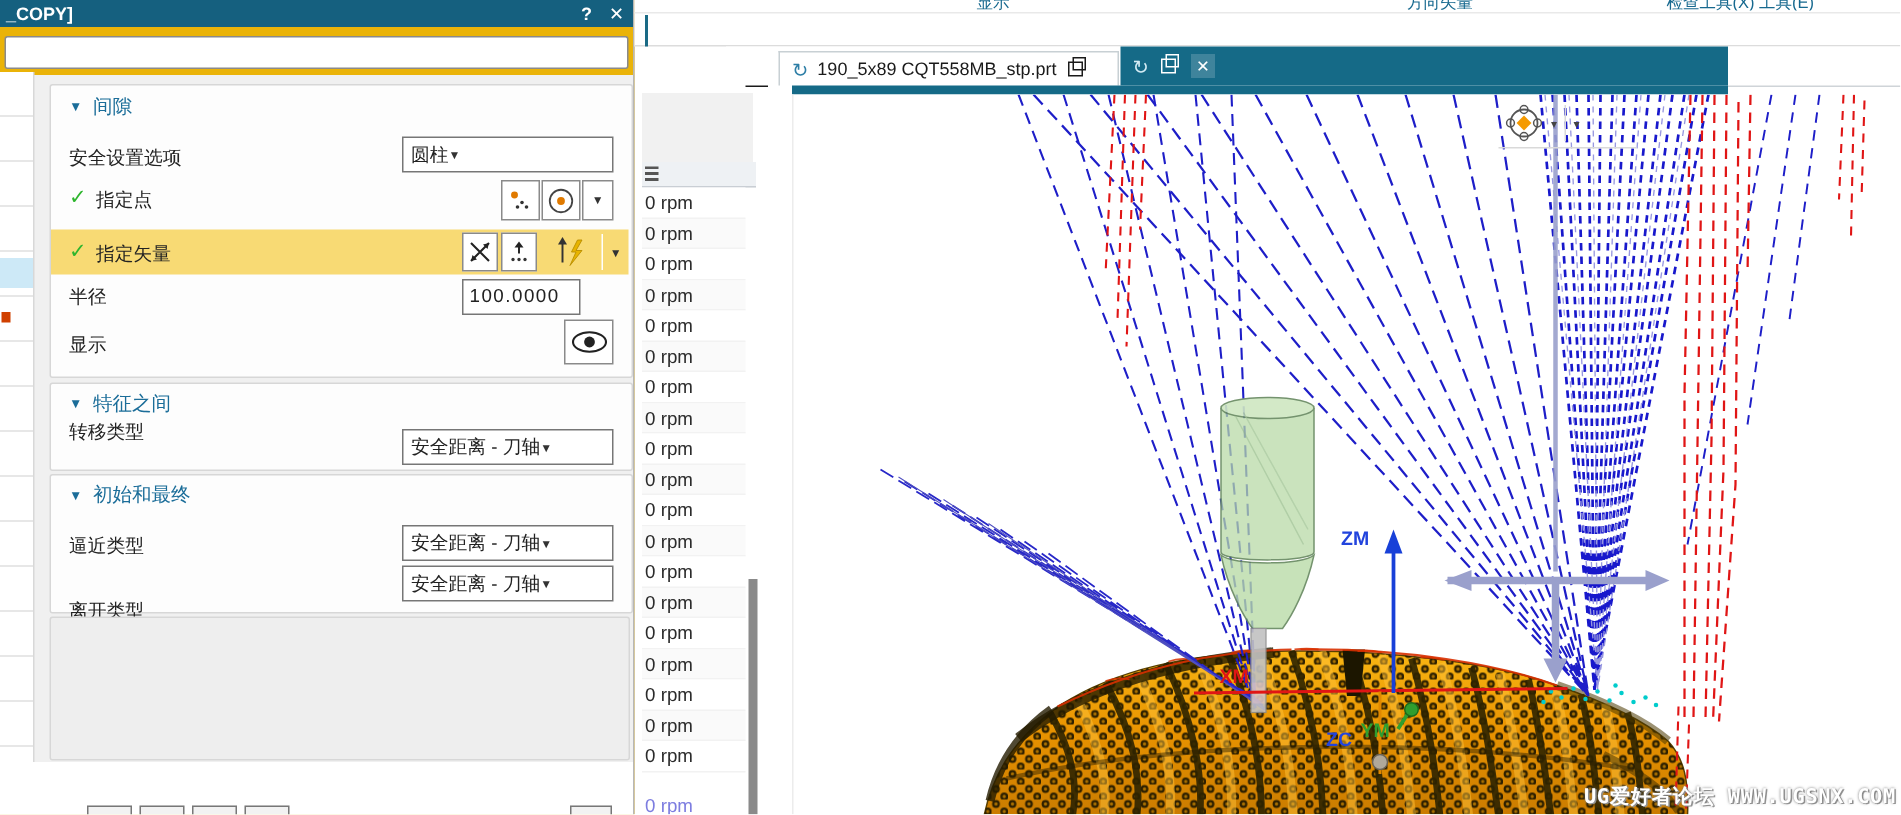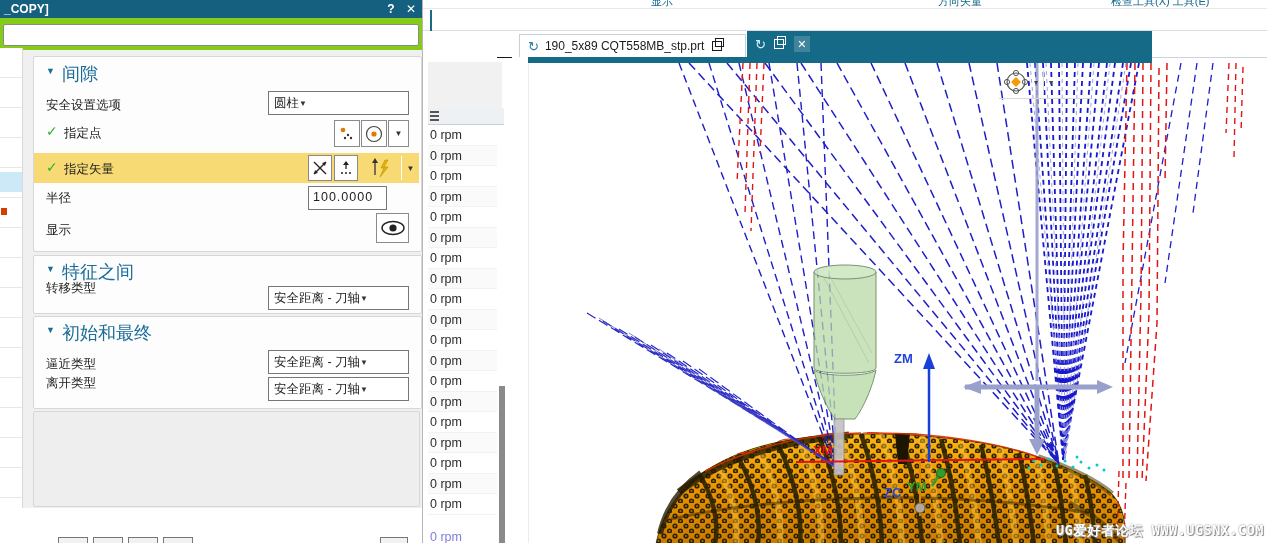--- a/index.html
+++ b/index.html
@@ -1,32 +1,32 @@
 <!DOCTYPE html>
 <html><head>
 <meta charset="utf-8">
 <style>
   html,body{margin:0;padding:0;background:#fff;}
   #app{position:relative;width:1267px;height:543px;overflow:hidden;background:#fff;
        font-family:"Liberation Sans","DejaVu Sans",sans-serif;font-size:12.5px;color:#222;}
   .abs{position:absolute;}
   
-  #dlg{left:0;top:0;width:422px;height:543px;background:#84cc16;border-right:1px solid #b7b7b7;}
+  #dlg{left:0;top:0;width:422px;height:543px;background:#eab308;border-right:1px solid #b7b7b7;}
   #dlg-title{left:0;top:0;width:422px;height:18px;background:#15607f;color:#fff;
              font-weight:bold;font-size:12px;line-height:18px;padding-left:4px;box-sizing:border-box;}
   #dlg-title .tbtn{position:absolute;top:0;width:18px;height:18px;text-align:center;line-height:18px;font-weight:bold;}
   #dlg-input{left:3px;top:24px;width:414px;height:20px;background:#fff;border:1px solid #8a8a8a;border-radius:2px;}
   #dlg-body{left:0;top:50px;width:422px;height:458px;background:#f0f0f0;}
   
   #sliver{left:0;top:48px;width:22px;height:460px;border-right:1px solid #d8d8d8;
           background:repeating-linear-gradient(to bottom,#fff 0 29px,#e7e7e7 29px 30px);}
   #sliver-sel{left:0;top:172px;width:22px;height:20px;background:#cde9f7;}
   #sliver-frag{left:1px;top:208px;width:6px;height:7px;background:#d04000;}
   .gbox{background:#fdfdfd;border:1px solid #d7d7d7;border-radius:2px;}
-  .gtitle{position:absolute;color:#1b6d99;font-size:18px;}
+  .gtitle{position:absolute;color:#1b6d99;font-size:13px;}
   .gcaret{position:absolute;color:#1b6d99;font-size:9px;}
   .lbl{position:absolute;color:#222;}
   .chk{position:absolute;color:#2db52d;font-weight:bold;font-size:14px;}
   .dd{position:absolute;border:1px solid #767676;background:#fff;display:flex;align-items:center;
       justify-content:flex-start;padding:0 5px;box-sizing:border-box;height:24px;}
   .dd .cv{font-size:8px;color:#333;}
   .ibtn{position:absolute;background:#fff;border:1px solid #8a8a8a;box-sizing:border-box;
         display:flex;align-items:center;justify-content:center;}
   .field{position:absolute;border:1px solid #767676;background:#fff;box-sizing:border-box;
          padding:3px 4px 0 4px;letter-spacing:1px;}
@@ -176,21 +176,21 @@
     </div>
 
     <div class="abs gbox" style="left:33px;top:316px;width:387px;height:91px;">
       <span class="gcaret" style="left:12px;top:8px;">▼</span>
       <span class="gtitle" style="left:28px;top:4px;">初始和最终</span>
       <span class="lbl" style="left:12px;top:39px;">逼近类型</span>
       <div class="dd" style="left:234px;top:33px;width:141px;">
         <span>安全距离 - 刀轴</span>
         <span class="cv">▼</span>
       </div>
-      <span class="lbl" style="left:12px;top:58px;">离开类型</span>
+      <span class="lbl" style="left:12px;top:82px;">离开类型</span>
       <div class="dd" style="left:234px;top:60px;width:141px;">
         <span>安全距离 - 刀轴</span>
         <span class="cv">▼</span>
       </div>
     </div>
 
     <div class="abs gbox" style="left:33px;top:411px;width:385px;height:94px;background:#eee;"></div>
 
     <div class="abs" id="dlg-footer">
       <div class="stub" style="left:58px;width:30px;"></div>

